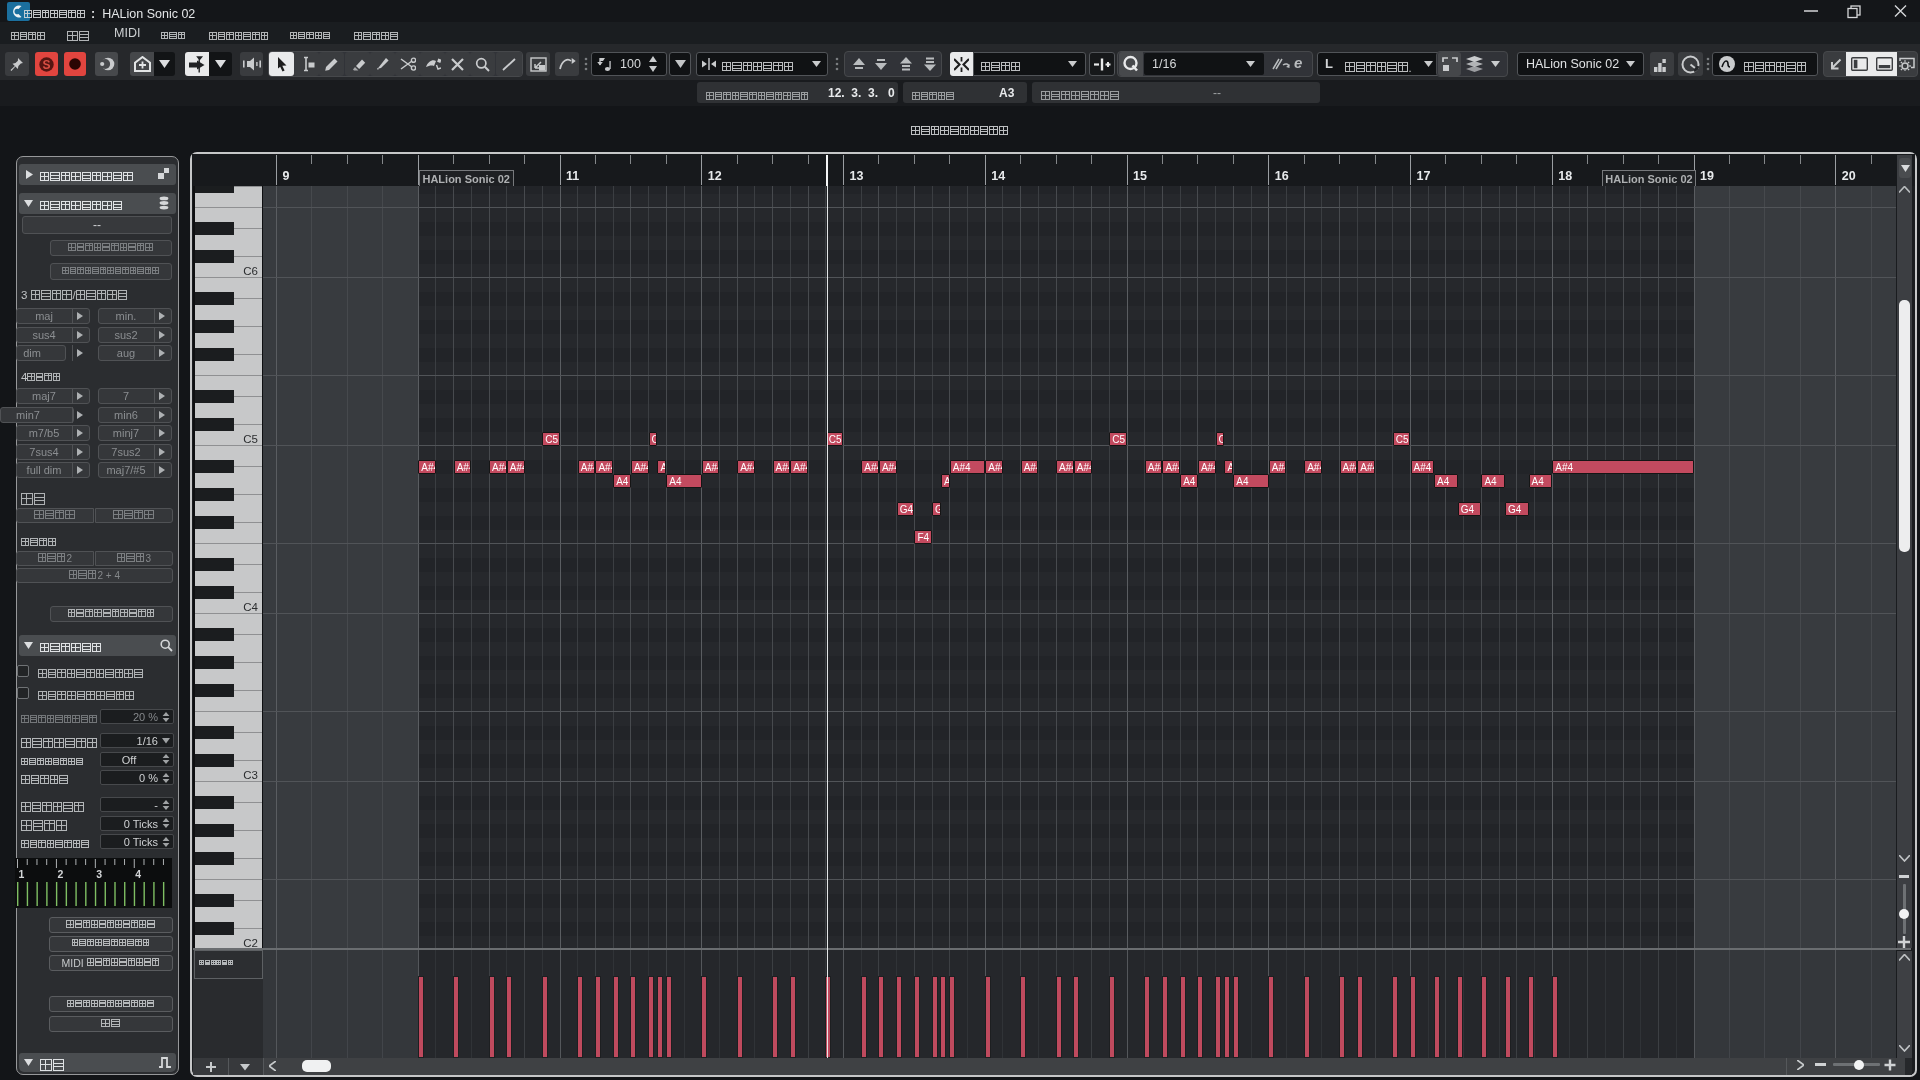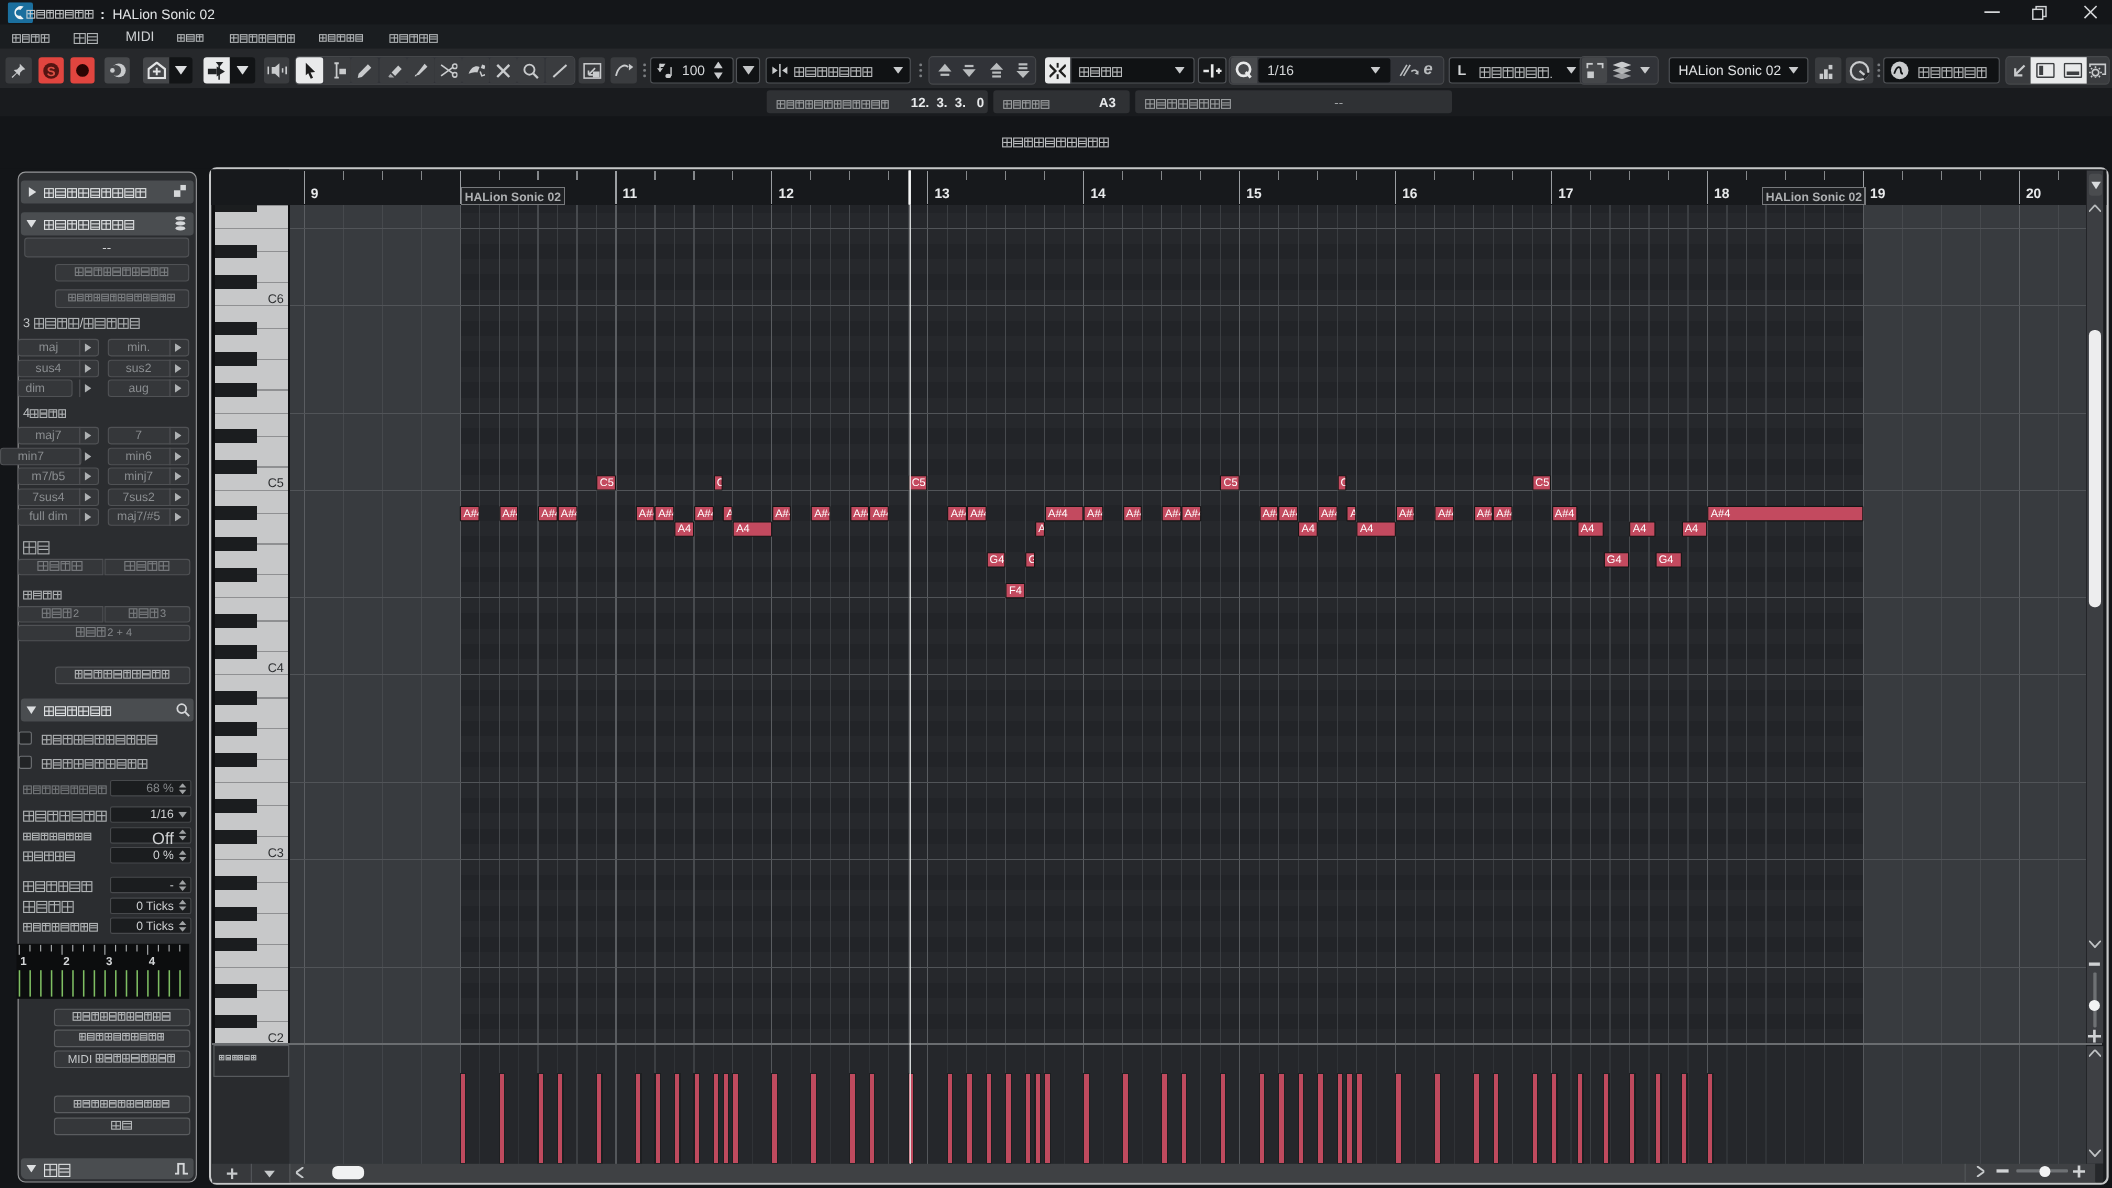--- a/index.html
+++ b/index.html
@@ -528,34 +528,34 @@
 <svg class="abs" style="left:160px;top:639px" width="13" height="13">
     <circle cx="5.2" cy="5.2" r="4" fill="none" stroke="#d5d7d9" stroke-width="1.6"></circle>
     <path d="M8.2 8.2 L12 12" stroke="#d5d7d9" stroke-width="1.8"></path>
   </svg>
 <div class="abs" style="left:17px;top:665px;width:12px;height:12px;background:#222426;border:1.4px solid #6f7275;border-radius:2px"></div>
 <div class="lbl" style="left:38px;top:665px;color:#c2c5c7"><i class="j j0" style="width:8.6px;height:8.6px;margin-right:1px;opacity:0.88"></i><i class="j j1" style="width:8.6px;height:8.6px;margin-right:1px;opacity:0.88"></i><i class="j j2" style="width:8.6px;height:8.6px;margin-right:1px;opacity:0.88"></i><i class="j j0" style="width:8.6px;height:8.6px;margin-right:1px;opacity:0.88"></i><i class="j j1" style="width:8.6px;height:8.6px;margin-right:1px;opacity:0.88"></i><i class="j j2" style="width:8.6px;height:8.6px;margin-right:1px;opacity:0.88"></i><i class="j j0" style="width:8.6px;height:8.6px;margin-right:1px;opacity:0.88"></i><i class="j j1" style="width:8.6px;height:8.6px;margin-right:1px;opacity:0.88"></i><i class="j j2" style="width:8.6px;height:8.6px;margin-right:1px;opacity:0.88"></i><i class="j j0" style="width:8.6px;height:8.6px;margin-right:1px;opacity:0.88"></i><i class="j j1" style="width:8.6px;height:8.6px;margin-right:1px;opacity:0.88"></i></div>
 <div class="abs" style="left:17px;top:687px;width:12px;height:12px;background:#222426;border:1.4px solid #6f7275;border-radius:2px"></div>
 <div class="lbl" style="left:38px;top:687px;color:#c2c5c7"><i class="j j0" style="width:8.7px;height:8.7px;margin-right:1px;opacity:0.88"></i><i class="j j1" style="width:8.7px;height:8.7px;margin-right:1px;opacity:0.88"></i><i class="j j2" style="width:8.7px;height:8.7px;margin-right:1px;opacity:0.88"></i><i class="j j0" style="width:8.7px;height:8.7px;margin-right:1px;opacity:0.88"></i><i class="j j1" style="width:8.7px;height:8.7px;margin-right:1px;opacity:0.88"></i><i class="j j2" style="width:8.7px;height:8.7px;margin-right:1px;opacity:0.88"></i><i class="j j0" style="width:8.7px;height:8.7px;margin-right:1px;opacity:0.88"></i><i class="j j1" style="width:8.7px;height:8.7px;margin-right:1px;opacity:0.88"></i><i class="j j2" style="width:8.7px;height:8.7px;margin-right:1px;opacity:0.88"></i><i class="j j0" style="width:8.7px;height:8.7px;margin-right:1px;opacity:0.88"></i></div>
 <div class="lbl" style="left:21px;top:710px;color:#808386"><i class="j j0" style="width:7.5px;height:7.5px;margin-right:1px;opacity:0.85"></i><i class="j j1" style="width:7.5px;height:7.5px;margin-right:1px;opacity:0.85"></i><i class="j j2" style="width:7.5px;height:7.5px;margin-right:1px;opacity:0.85"></i><i class="j j0" style="width:7.5px;height:7.5px;margin-right:1px;opacity:0.85"></i><i class="j j1" style="width:7.5px;height:7.5px;margin-right:1px;opacity:0.85"></i><i class="j j2" style="width:7.5px;height:7.5px;margin-right:1px;opacity:0.85"></i><i class="j j0" style="width:7.5px;height:7.5px;margin-right:1px;opacity:0.85"></i><i class="j j1" style="width:7.5px;height:7.5px;margin-right:1px;opacity:0.85"></i><i class="j j2" style="width:7.5px;height:7.5px;margin-right:1px;opacity:0.85"></i></div>
 <div class="abs" style="left:100px;top:709px;width:74px;height:15px;background:#1b1d1f;border:1px solid #47494c;border-radius:2px"></div>
-<div class="lbl" style="left:100px;top:711px;width:58px;text-align:right;font-size:11px;color:#85888b">68 %</div>
+<div class="lbl" style="left:100px;top:711px;width:58px;text-align:right;font-size:11px;color:#85888b">20 %</div>
 <svg class="abs" style="left:162px;top:711.5px" width="8" height="10">
     <path d="M4 0 l3.4 4 h-6.8z" fill="#9fa2a4"></path>
     <path d="M4 10 l3.4-4 h-6.8z" fill="#9fa2a4"></path>
   </svg>
 <div class="lbl" style="left:21px;top:734px;color:#c2c5c7"><i class="j j0" style="width:10px;height:10px;margin-right:1px;opacity:0.9"></i><i class="j j1" style="width:10px;height:10px;margin-right:1px;opacity:0.9"></i><i class="j j2" style="width:10px;height:10px;margin-right:1px;opacity:0.9"></i><i class="j j0" style="width:10px;height:10px;margin-right:1px;opacity:0.9"></i><i class="j j1" style="width:10px;height:10px;margin-right:1px;opacity:0.9"></i><i class="j j2" style="width:10px;height:10px;margin-right:1px;opacity:0.9"></i><i class="j j0" style="width:10px;height:10px;margin-right:1px;opacity:0.9"></i></div>
 <div class="abs" style="left:100px;top:733px;width:74px;height:15px;background:#1b1d1f;border:1px solid #47494c;border-radius:2px"></div>
 <div class="lbl" style="left:100px;top:735px;width:58px;text-align:right;font-size:11px;color:#d0d2d4">1/16</div>
 <svg class="abs" style="left:162px;top:738px" width="8" height="6">
     <path d="M0 0 h8 l-4 5.5z" fill="#9fa2a4"></path>
   </svg>
 <div class="lbl" style="left:21px;top:752.5px;color:#c2c5c7"><i class="j j0" style="width:6.9px;height:6.9px;margin-right:1px;opacity:0.9"></i><i class="j j1" style="width:6.9px;height:6.9px;margin-right:1px;opacity:0.9"></i><i class="j j2" style="width:6.9px;height:6.9px;margin-right:1px;opacity:0.9"></i><i class="j j0" style="width:6.9px;height:6.9px;margin-right:1px;opacity:0.9"></i><i class="j j1" style="width:6.9px;height:6.9px;margin-right:1px;opacity:0.9"></i><i class="j j2" style="width:6.9px;height:6.9px;margin-right:1px;opacity:0.9"></i><i class="j j0" style="width:6.9px;height:6.9px;margin-right:1px;opacity:0.9"></i><i class="j j1" style="width:6.9px;height:6.9px;margin-right:1px;opacity:0.9"></i></div>
 <div class="abs" style="left:100px;top:751.5px;width:74px;height:15px;background:#1b1d1f;border:1px solid #47494c;border-radius:2px"></div>
-<div class="lbl" style="left:100px;top:753.5px;width:58px;text-align:right;font-size:15px;color:#d0d2d4">Off</div>
+<div class="lbl" style="left:100px;top:753.5px;width:58px;text-align:center;font-size:11px;color:#d0d2d4">Off</div>
 <svg class="abs" style="left:162px;top:754.0px" width="8" height="10">
     <path d="M4 0 l3.4 4 h-6.8z" fill="#9fa2a4"></path>
     <path d="M4 10 l3.4-4 h-6.8z" fill="#9fa2a4"></path>
   </svg>
 <div class="lbl" style="left:21px;top:771px;color:#c2c5c7"><i class="j j0" style="width:8.6px;height:8.6px;margin-right:1px;opacity:0.9"></i><i class="j j1" style="width:8.6px;height:8.6px;margin-right:1px;opacity:0.9"></i><i class="j j2" style="width:8.6px;height:8.6px;margin-right:1px;opacity:0.9"></i><i class="j j0" style="width:8.6px;height:8.6px;margin-right:1px;opacity:0.9"></i><i class="j j1" style="width:8.6px;height:8.6px;margin-right:1px;opacity:0.9"></i></div>
 <div class="abs" style="left:100px;top:770px;width:74px;height:15px;background:#1b1d1f;border:1px solid #47494c;border-radius:2px"></div>
 <div class="lbl" style="left:100px;top:772px;width:58px;text-align:right;font-size:11px;color:#d0d2d4">0 %</div>
 <svg class="abs" style="left:162px;top:772.5px" width="8" height="10">
     <path d="M4 0 l3.4 4 h-6.8z" fill="#9fa2a4"></path>
     <path d="M4 10 l3.4-4 h-6.8z" fill="#9fa2a4"></path>

